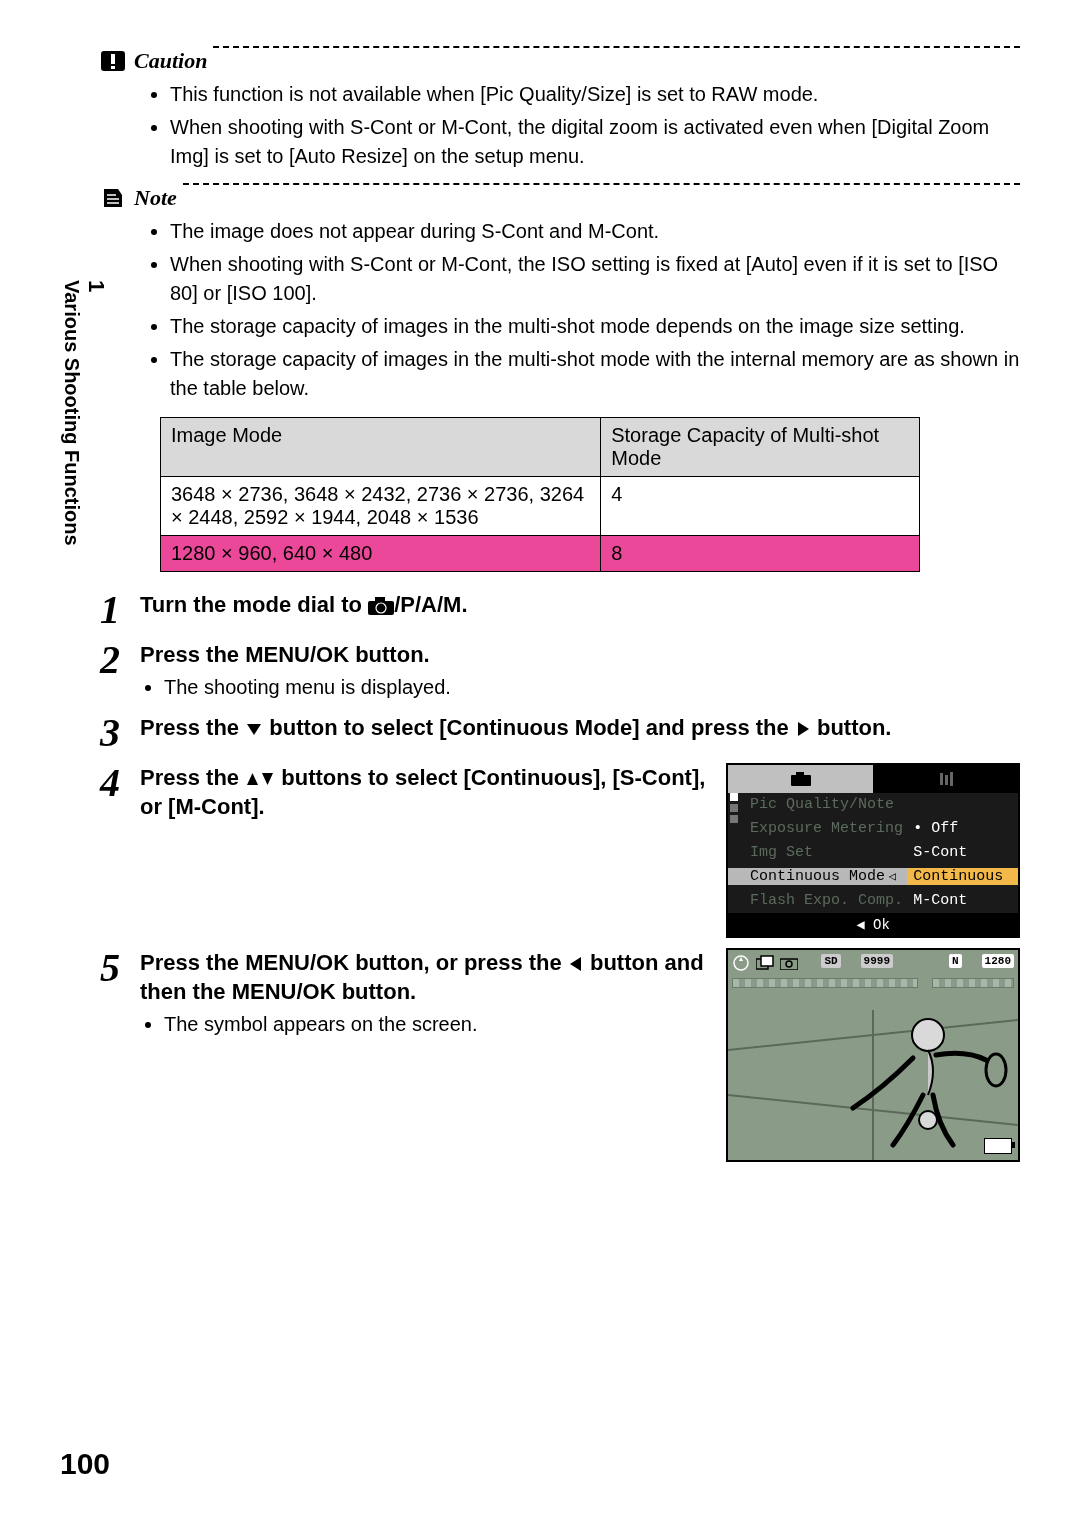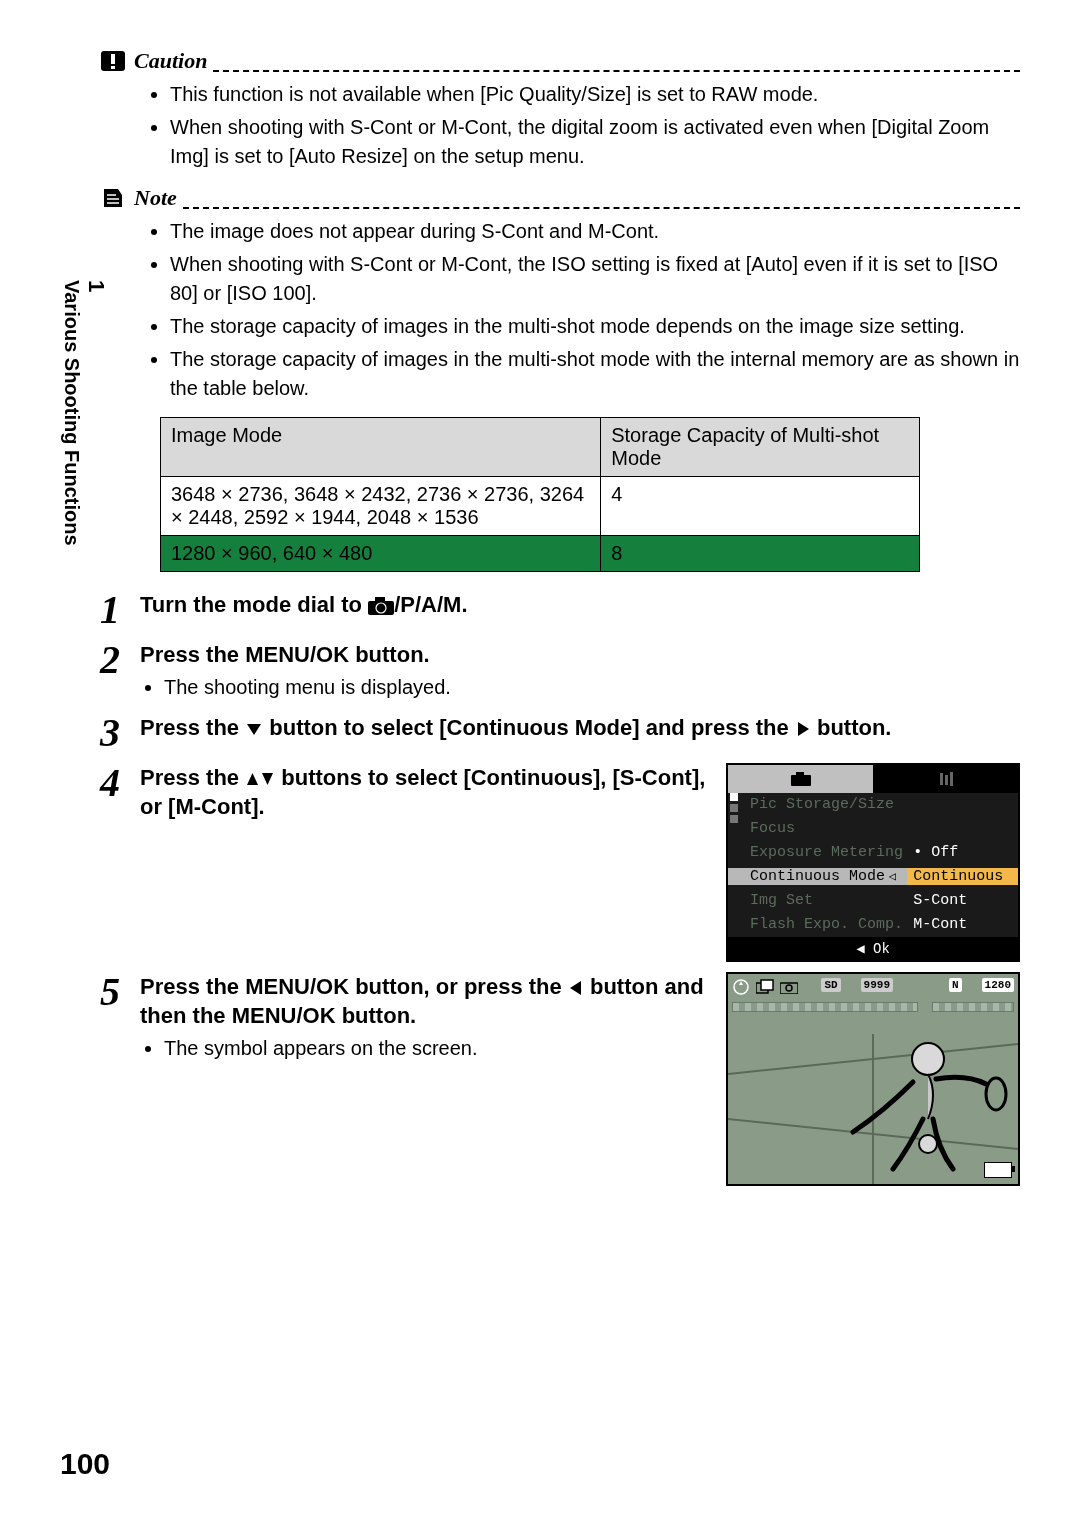--- a/index.html
+++ b/index.html
@@ -29,21 +29,21 @@
     position: absolute;
     left: 100px;
     top: 40px;
     right: 60px;
   }
   .callout {
     margin-top: 8px;
   }
   .callout-head {
     display: flex;
-    align-items: flex-end;
+    align-items: flex-start;
     font-weight: bold;
     font-style: italic;
     font-family: Georgia, serif;
     font-size: 22px;
   }
   .callout-head .dash-fill {
     flex: 1;
     border-bottom: 2px dashed #000;
     margin-left: 6px;
     height: 0;
@@ -78,21 +78,21 @@
   table.capacity th, table.capacity td {
     border: 1px solid #000;
     padding: 6px 10px;
     text-align: left;
     vertical-align: top;
   }
   table.capacity th {
     background: #d9d9d9;
     font-weight: normal;
   }
-  table.capacity tr.alt td { background: #15803d; }
+  table.capacity tr.alt td { background: #ec4899; }
   .steps {
     margin-top: 18px;
   }
   .step {
     display: flex;
     margin-bottom: 10px;
   }
   .step-num {
     width: 40px;
     font-family: "Brush Script MT", cursive;
@@ -361,38 +361,34 @@
                     <path d="M3 3 h3 v12 h-3z M8 5 h3 v10 h-3z M13 2 h3 v14 h-3z" fill="#666"></path>
                   </svg>
               </div>
             </div>
             <div class="menu-side-dots">
                 <span class="on"></span>
                 <span></span>
                 <span></span>
               </div>
             <div class="menu-row">
-                <div class="lcell">Pic Storage/Size</div>
-                <div class="rcell"></div>
-              </div>
-            <div class="menu-row">
-                <div class="lcell">Focus</div>
+                <div class="lcell">Pic Quality/Note</div>
                 <div class="rcell"></div>
               </div>
             <div class="menu-row">
                 <div class="lcell">Exposure Metering</div>
                 <div class="rcell">• Off</div>
               </div>
+            <div class="menu-row">
+                <div class="lcell">Img Set</div>
+                <div class="rcell">S-Cont</div>
+              </div>
             <div class="menu-row sel">
                 <div class="lcell"><span>Continuous Mode</span><span class="arrow">◁</span></div>
                 <div class="rcell">Continuous</div>
-              </div>
-            <div class="menu-row">
-                <div class="lcell">Img Set</div>
-                <div class="rcell">S-Cont</div>
               </div>
             <div class="menu-row">
                 <div class="lcell">Flash Expo. Comp.</div>
                 <div class="rcell">M-Cont</div>
               </div>
             <div class="menu-ok">◀ Ok</div>
           </div>
         </div>
       </div>
     </div>

